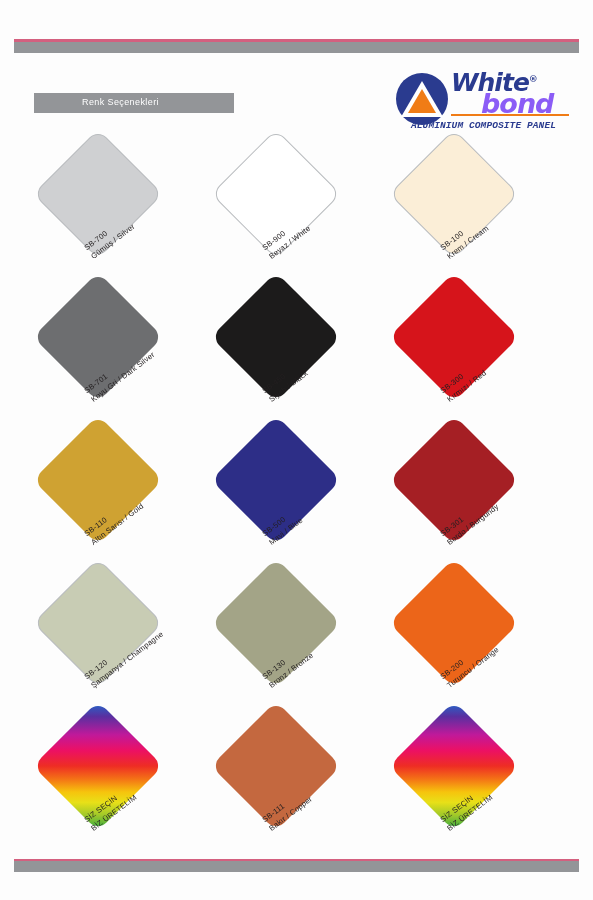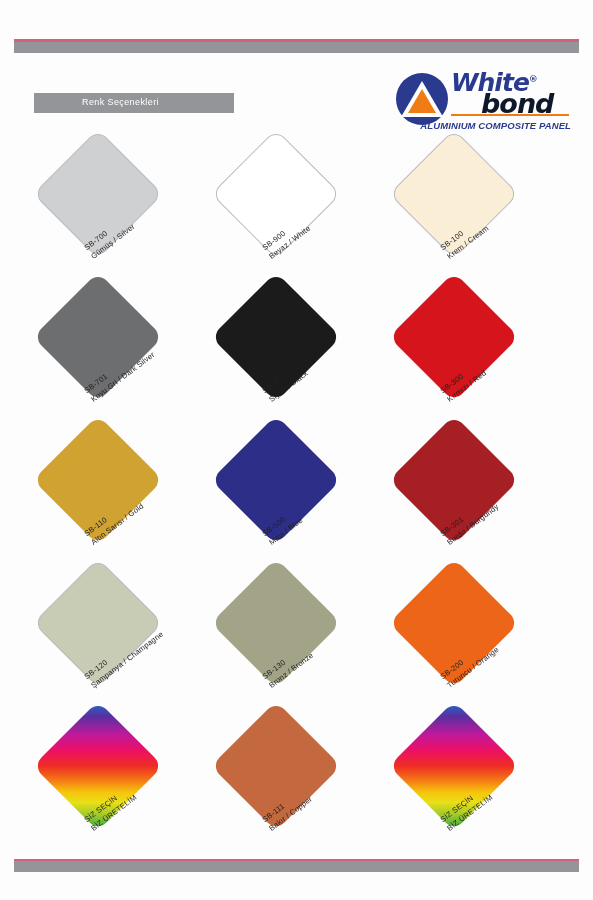--- a/index.html
+++ b/index.html
@@ -105,39 +105,39 @@
     vertical-align: super;
   }
   .logo-word2 {
     position: absolute;
     left: 88px;
     top: 22px;
     font-family: "DejaVu Sans", sans-serif;
     font-size: 27px;
     font-weight: bold;
     font-style: italic;
-    color: #0f172a;
+    color: #8b5cf6;
     letter-spacing: -1px;
     line-height: 1;
   }
   .logo-underline {
     position: absolute;
     left: 58px;
     top: 46px;
     width: 118px;
     height: 2px;
     background: #f07c16;
   }
   .logo-sub {
     position: absolute;
     left: 3px;
     top: 52px;
     width: 175px;
-    text-align: right;
-    font-family: Liberation Sans, sans-serif;
+    text-align: center;
+    font-family: Liberation Mono, monospace;
     font-size: 9.5px;
     font-weight: bold;
     font-style: italic;
     color: #2a3b8f;
     letter-spacing: 0.1px;
     white-space: nowrap;
   }
 
   
   .grid {

